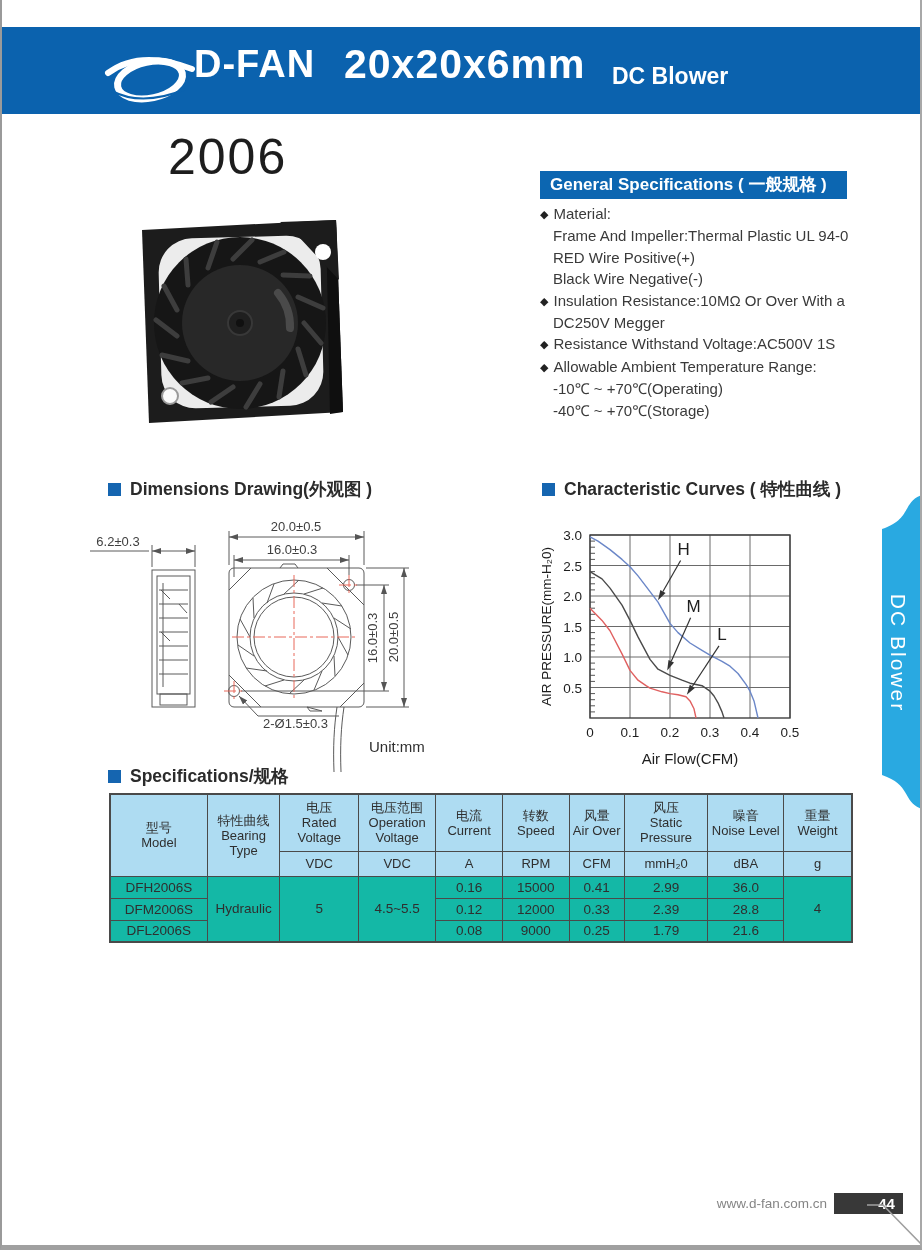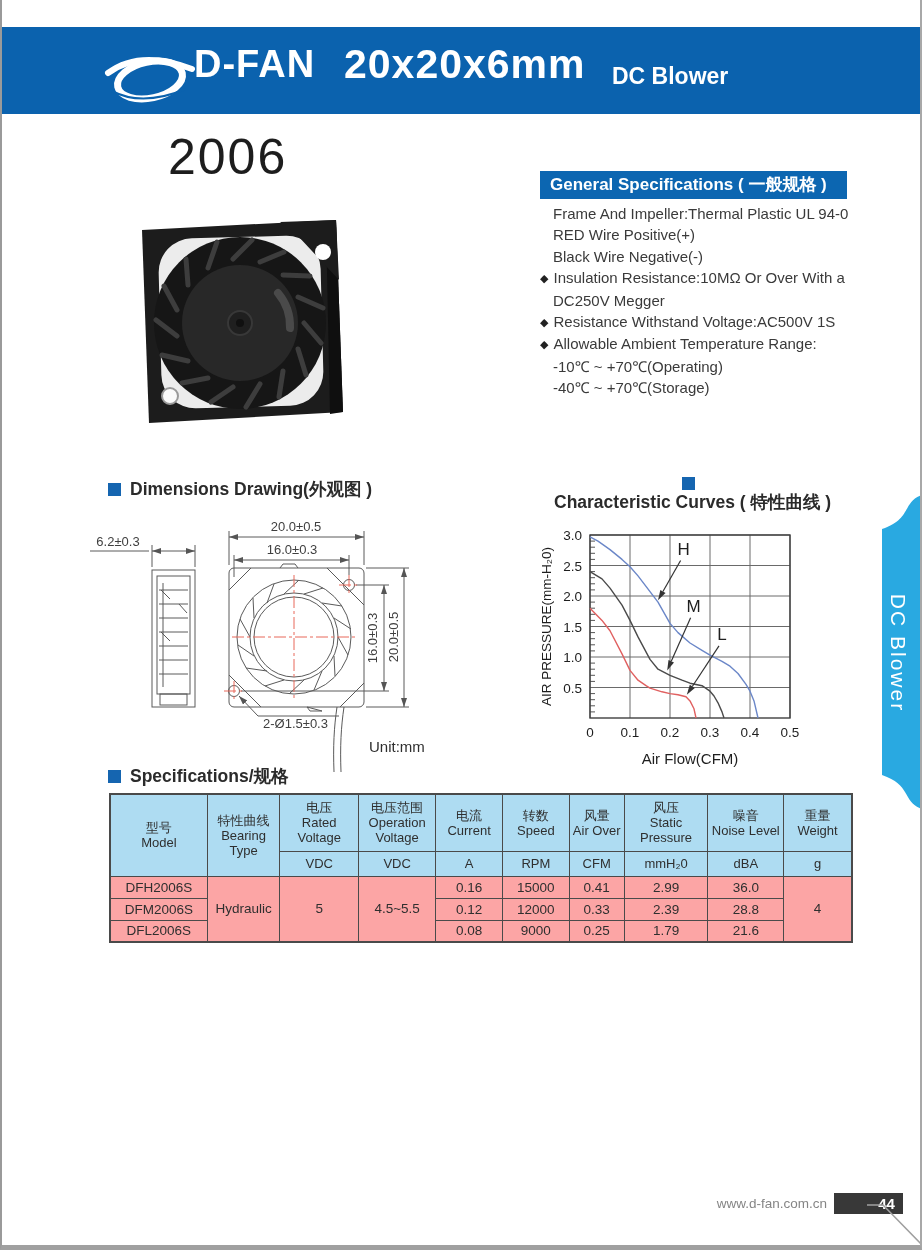--- a/index.html
+++ b/index.html
@@ -19,40 +19,40 @@
   .gs-bar{position:absolute;left:538px;top:171px;width:307px;height:28px;background:#0c66b1;color:#fff;
           font-size:17px;font-weight:600;line-height:28px;padding-left:10px;box-sizing:border-box;}
   .gs-list{position:absolute;left:538px;top:203px;width:340px;list-style:none;margin:0;padding:0;}
   .gs-list li{font-size:15px;color:#3a3a3a;line-height:21.4px;white-space:nowrap;}
   .gs-list li.bullet::before{content:"◆";font-size:11px;margin-right:5px;vertical-align:1px;color:#222;}
   .gs-list li.cont{padding-left:13px;}
   
   .sec-heading{position:absolute;font-size:17.5px;font-weight:600;color:#2b2b2b;display:flex;align-items:center;}
   .sq{display:inline-block;width:13px;height:13px;background:#1565b0;margin-right:9px;}
   .h-dim{left:106px;top:477px;}
-  .h-curve{left:552px;top:477px;flex-direction:column;}
+  .h-curve{left:540px;top:477px;}
   .h-table{left:106px;top:764px;justify-content:center;}
   
   .dims-svg{position:absolute;left:85px;top:515px;}
   .dims-svg text{font-size:13px;fill:#3f3f3f;}
   .dims-svg .unit{font-size:15px;fill:#2e2e2e;}
   .chart-svg{position:absolute;left:535px;top:518px;font-family:"Liberation Sans",sans-serif;}
   .chart-svg .tick{font-size:13.5px;fill:#1e1e1e;}
   .chart-svg .ann{font-size:17px;fill:#1e1e1e;}
   .chart-svg .axlab{font-size:15px;fill:#1e1e1e;}
   .chart-svg .aylab{font-size:13.5px;fill:#1e1e1e;}
   
   .spec-table{position:absolute;left:107px;top:793px;width:744px;border-collapse:collapse;table-layout:fixed;
               border:2px solid #4a4a4a;}
   .spec-table th,.spec-table td{border:1px solid #4a4a4a;text-align:center;vertical-align:middle;padding:0 2px;}
   .spec-table thead th{background:#aedcf2;font-weight:normal;color:#2f2f2f;font-size:13px;}
   .spec-table .hrow{height:57px;}
   .spec-table .urow{height:25px;}
   .spec-table tbody tr{height:22px;}
-  .spec-table tbody td{font-size:13.5px;color:#2f2f2f;background:#fca5a5;}
+  .spec-table tbody td{font-size:13.5px;color:#2f2f2f;background:#14b8a6;}
   .thl{display:block;line-height:15px;}
   
   .side-tab{position:absolute;left:864px;top:495px;width:56px;height:316px;}
   .tab-label{position:absolute;left:20px;top:50%;transform:translateY(-50%);writing-mode:vertical-rl;
              color:#fff;font-size:21px;letter-spacing:2px;white-space:nowrap;}
   
   .footer-site{position:absolute;left:690px;top:1196px;width:135px;text-align:right;font-size:13.5px;color:#858585;}
   .page-badge{position:absolute;left:832px;top:1193px;width:33px;height:21px;background:#383838;color:#fff;
               font-size:15px;font-weight:bold;text-align:center;line-height:21px;padding-left:36px;}
   .corner-svg{position:absolute;left:863px;top:1196px;}
@@ -88,20 +88,21 @@
       <path d="M174 113 L191 133 M168 139 L176 165 M153 161 L149 187 M130 174 L116 197 M103 177 L81 192 M78 168 L52 173 M58 151 L32 145 M47 126 L26 110 M47 100 L34 76 M58 75 L56 49 M78 58 L87 32 M103 49 L122 30 M130 52 L154 42 M153 65 L180 66 M168 87 L193 98"></path>
     </g>
     <circle cx="110" cy="113" r="58" fill="#282828"></circle>
     <path d="M148 83 A52 52 0 0 1 160 118" fill="none" stroke="#4a4a4a" stroke-width="8" stroke-linecap="round"></path>
     <circle cx="110" cy="113" r="12" fill="#1f1f1f" stroke="#383838" stroke-width="2"></circle>
     <circle cx="110" cy="113" r="4" fill="#101010"></circle>
   </svg>
 
   <div class="gs-bar">General Specifications ( 一般规格 )</div>
   <ul class="gs-list">
+    <li class="bullet">Material:</li>
     <li class="cont">Frame And Impeller:Thermal Plastic UL 94-0</li>
     <li class="cont">RED Wire Positive(+)</li>
     <li class="cont">Black Wire Negative(-)</li>
     <li class="bullet">Insulation Resistance:10MΩ Or Over With a</li>
     <li class="cont">DC250V Megger</li>
     <li class="bullet">Resistance Withstand Voltage:AC500V 1S</li>
     <li class="bullet">Allowable Ambient Temperature Range:</li>
     <li class="cont">-10℃ ~ +70℃(Operating)</li>
     <li class="cont">-40℃ ~ +70℃(Storage)</li>
   </ul>

